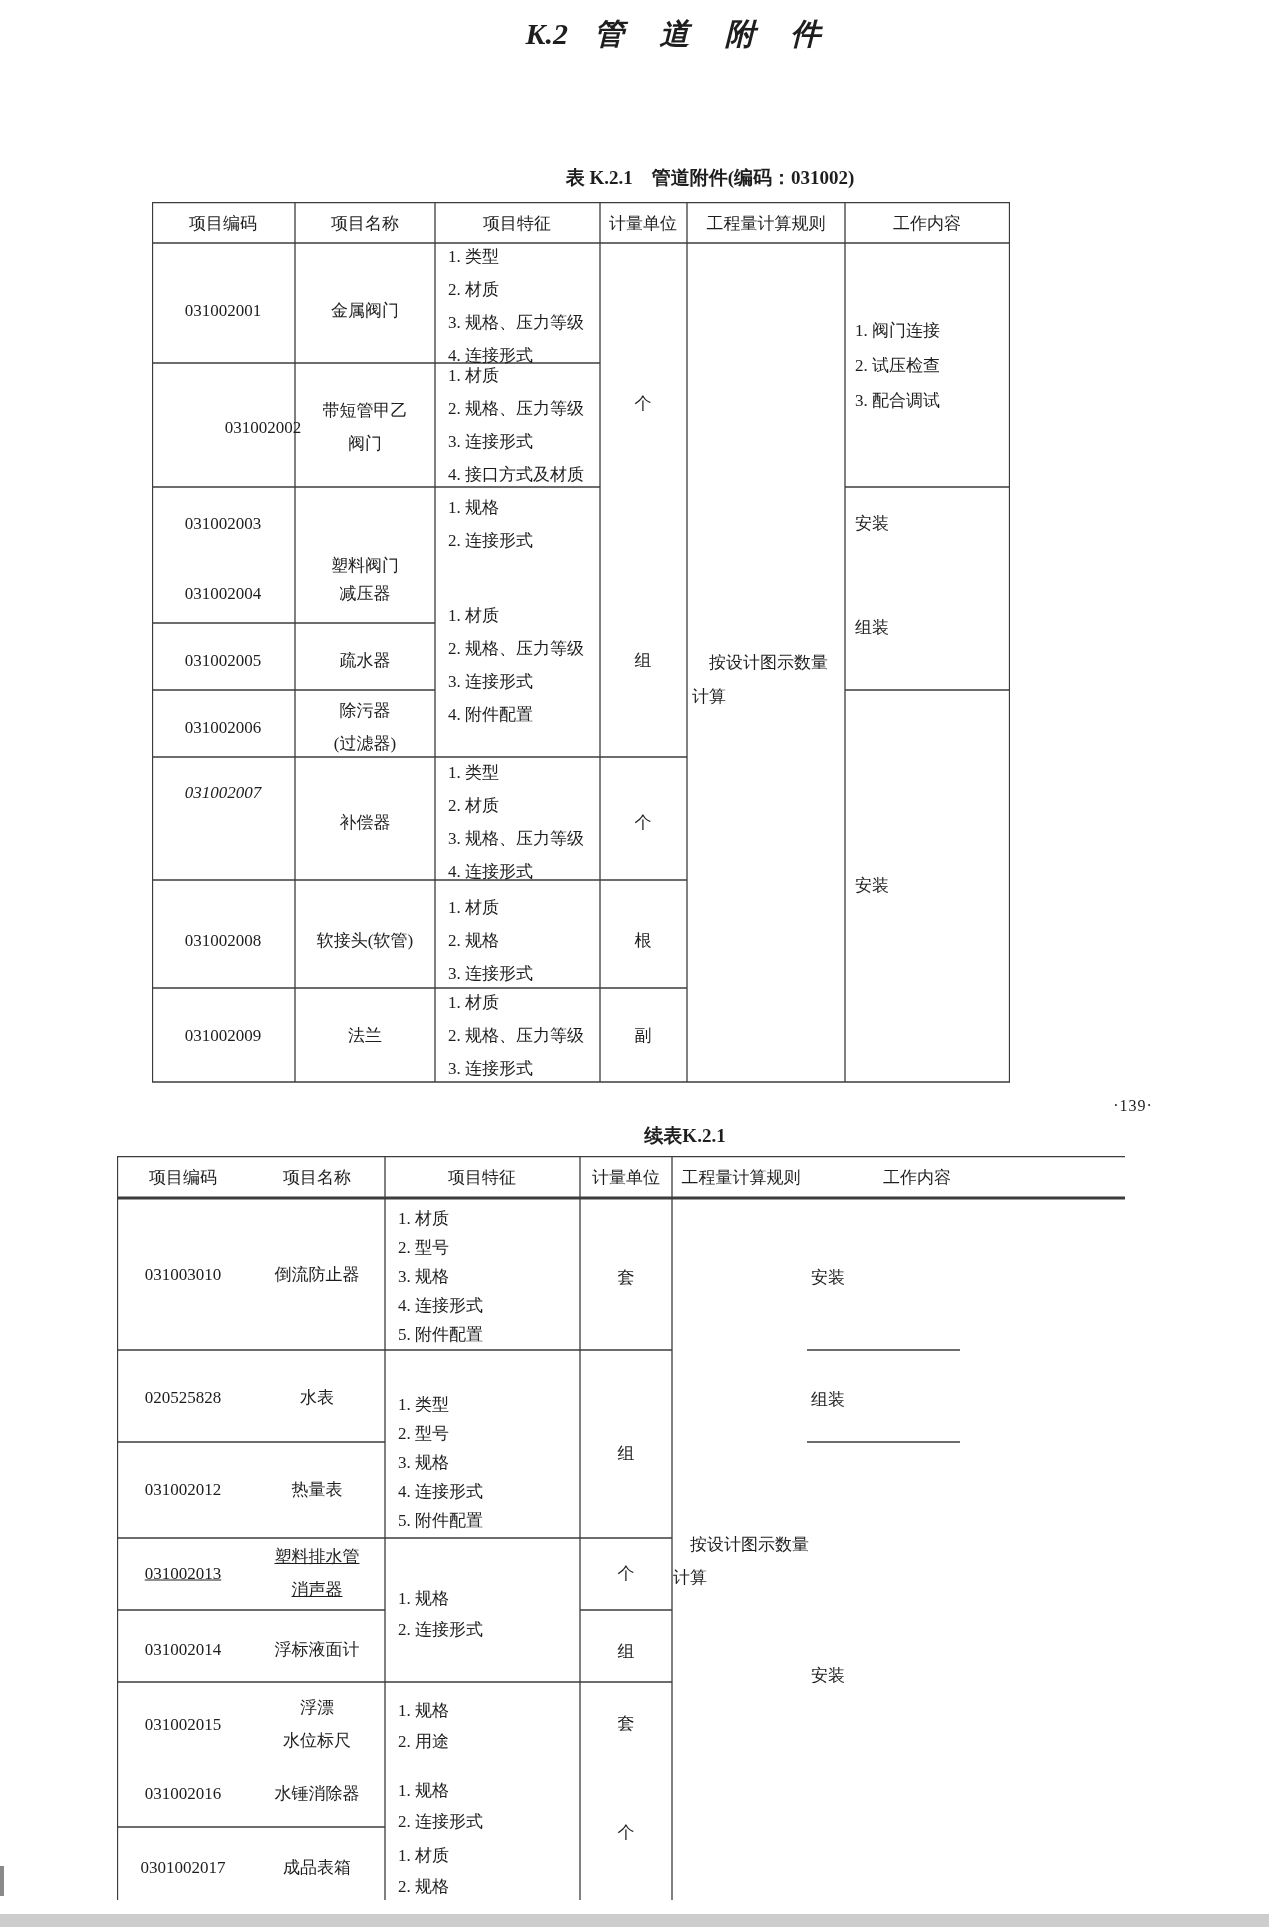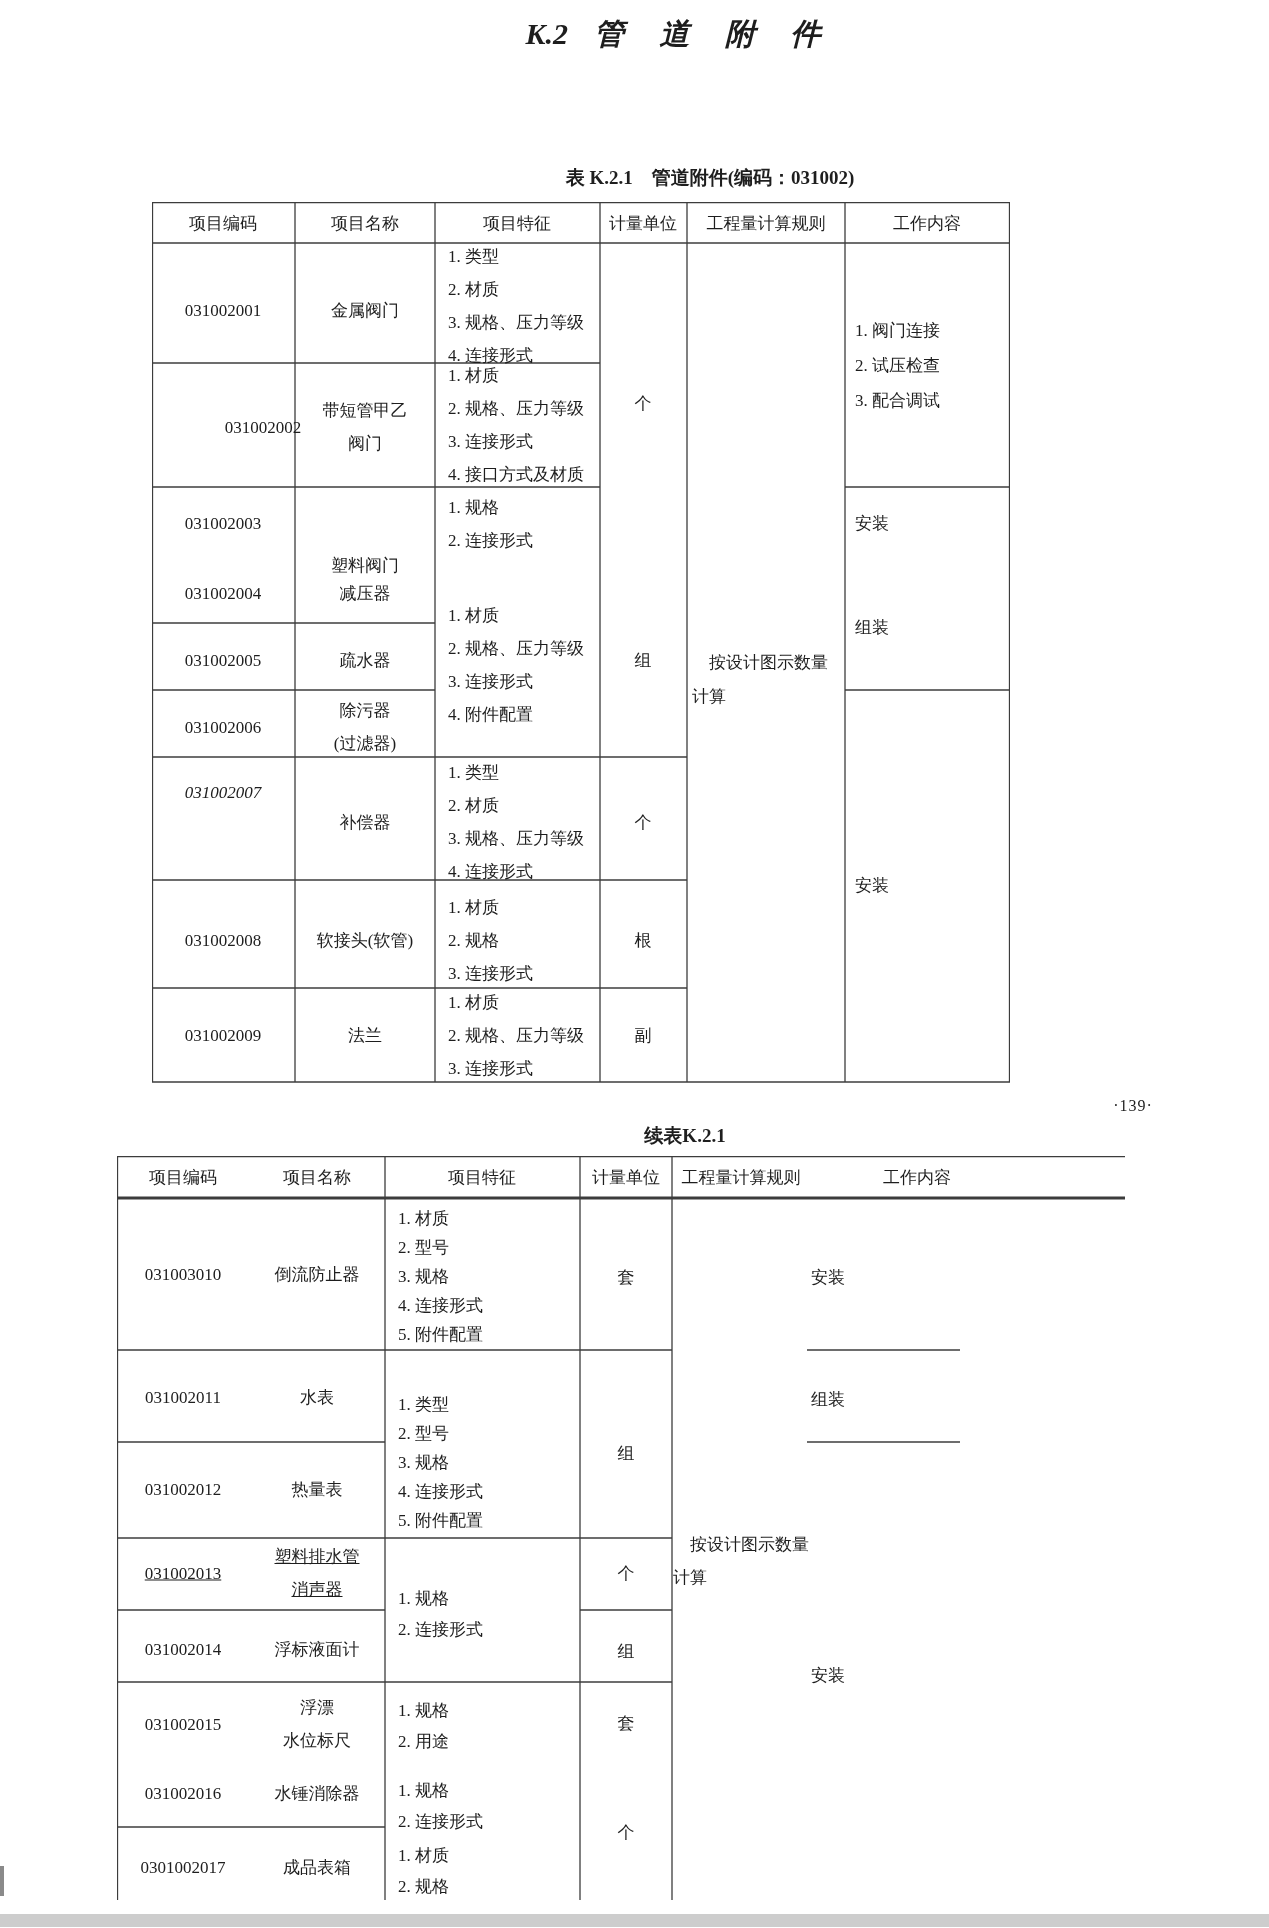--- a/index.html
+++ b/index.html
@@ -154,21 +154,21 @@
     </svg>
 
     <div class="ct" style="left:66px;top:21px;">项目编码</div>
     <div class="ct" style="left:200px;top:21px;">项目名称</div>
     <div class="ct" style="left:365px;top:21px;">项目特征</div>
     <div class="ct" style="left:509px;top:21px;">计量单位</div>
     <div class="ct" style="left:624px;top:21px;">工程量计算规则</div>
     <div class="ct" style="left:800px;top:21px;">工作内容</div>
 
     <div class="ct" style="left:66px;top:118px;">031003010</div>
-    <div class="ct" style="left:66px;top:241px;">031002011</div>
+    <div class="ct" style="left:66px;top:241px;">020525828</div>
     <div class="ct" style="left:66px;top:333px;">031002012</div>
     <div class="ct" style="left:66px;top:417px;text-decoration:underline;">031002013</div>
     <div class="ct" style="left:66px;top:493px;">031002014</div>
     <div class="ct" style="left:66px;top:568px;">031002015</div>
     <div class="ct" style="left:66px;top:637px;">031002016</div>
     <div class="ct" style="left:66px;top:711px;">0301002017</div>
 
     <div class="ct" style="left:200px;top:118px;">倒流防止器</div>
     <div class="ct" style="left:200px;top:241px;">水表</div>
     <div class="ct" style="left:200px;top:333px;">热量表</div>

